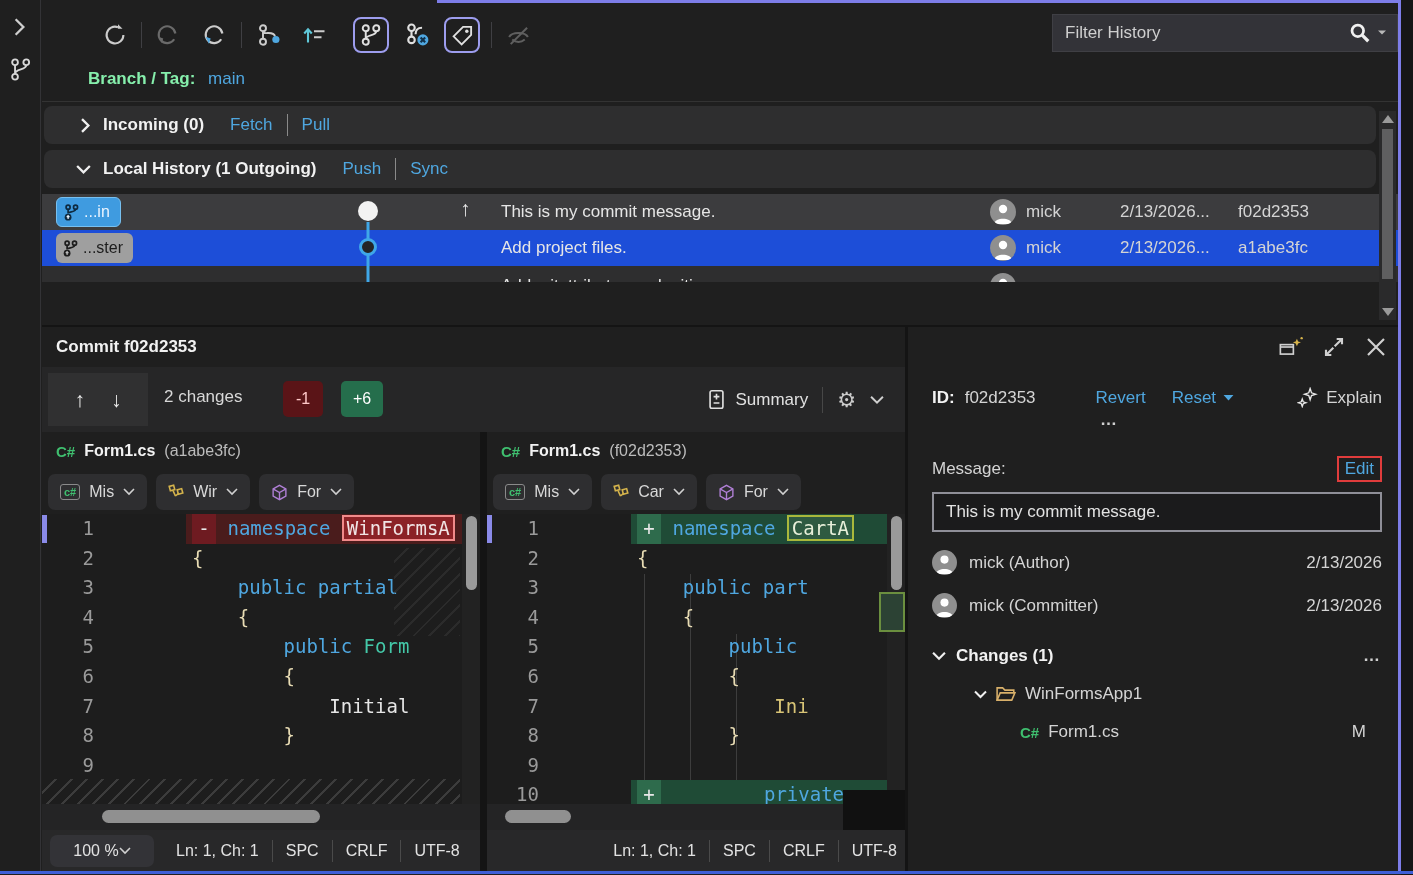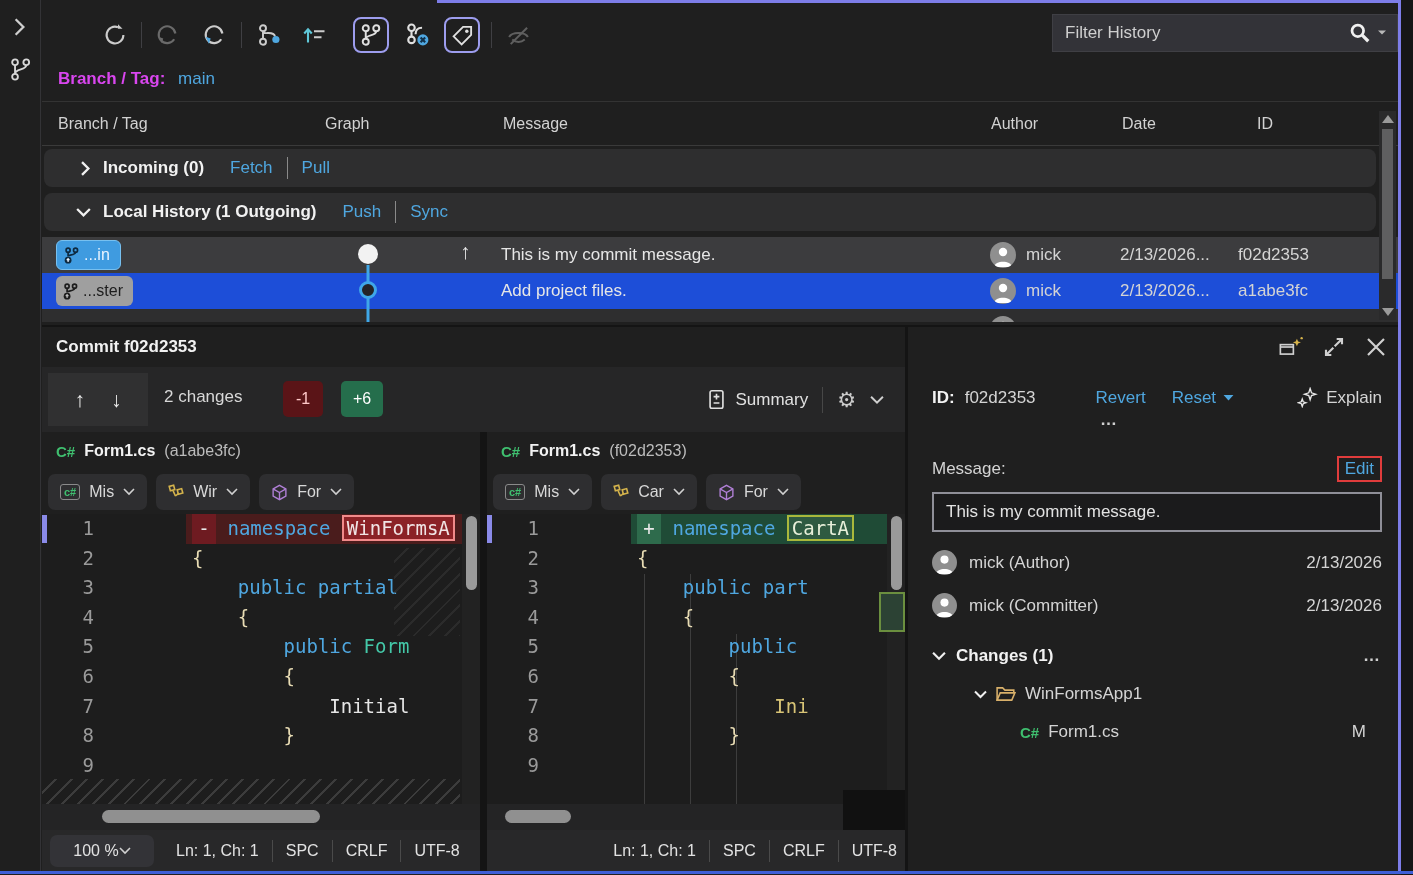--- a/index.html
+++ b/index.html
@@ -22,21 +22,21 @@
   .tbtn{position:absolute;top:17px;width:36px;height:36px;display:flex;align-items:center;justify-content:center;margin-top:-8px;}
   .tbtn.boxed{border:2px solid #9d9dee;border-radius:8px;}
   .tsep{position:absolute;top:22px;width:1px;height:26px;background:#3f3f43;margin-top:-8px;}
   .filter{position:absolute;left:1010px;top:6px;width:346px;height:38px;background:#333338;border:1px solid #3f3f44;
           display:flex;align-items:center;padding:0 10px;}
   .filter input{flex:1;background:transparent;border:none;outline:none;color:#d8d8d8;font-size:17px;font-family:"Liberation Sans",sans-serif;}
   .filter input::placeholder{color:#cfcfcf;opacity:1;}
   .filter .fchev{margin-left:6px;}
 
   .branchbar{position:absolute;left:58px;top:69px;font-size:17px;}
-  .branchbar b{color:#d946ef;font-weight:bold;}
+  .branchbar b{color:#86efac;font-weight:bold;margin-left:30px;}
   .branchbar .val{color:#4fa7e0;margin-left:8px;}
   .topline{position:absolute;left:42px;right:15px;top:101px;height:1px;background:#333;}
 
   
   .history{position:absolute;left:42px;top:103px;right:15px;height:219px;overflow:hidden;}
   .hheader{position:relative;height:43px;border-bottom:1px solid #3a3a3a;font-size:16px;color:#d2d2d2;}
   .hheader span{position:absolute;top:12px;}
   .hcard{position:relative;height:38px;background:#2e2e2f;border-radius:8px;margin:3px 22px 6px 2px;
          display:flex;align-items:center;font-size:17px;}
   .hcard .chevwrap{margin-left:36px;margin-right:12px;display:flex;}
@@ -266,28 +266,20 @@
     </div>
   </div>
 
   <div class="branchbar">
     <b>Branch / Tag:</b>
     <span class="val">main</span>
   </div>
   <div class="topline"></div>
 
   <div class="history">
-    <div class="hheader">
-      <span style="left:16px">Branch / Tag</span>
-      <span style="left:283px">Graph</span>
-      <span style="left:461px">Message</span>
-      <span style="left:949px">Author</span>
-      <span style="left:1080px">Date</span>
-      <span style="left:1215px">ID</span>
-    </div>
     <div class="hcard">
       <span class="chevwrap">
         <svg width="11" height="15" viewBox="0 0 9 13">
             <path d="M1.5 1l5.5 5.5L1.5 12" fill="none" stroke="#f0f0f0" stroke-width="2"></path>
           </svg>
       </span>
       <b>Incoming (0)</b>
       <span class="hlink">Fetch</span>
       <span class="linksep"></span>
       <span class="hlink2">Pull</span>
@@ -571,20 +563,21 @@
         <div class="ed-code-lines">
             <div class="code-line add sel"><span class="ln">1</span><span class="body"><span class="sign">+</span> <span class="tk-kw">namespace </span><span class="tk-wordadd">CartA</span></span></div>
             <div class="code-line"><span class="ln">2</span><span class="body"><span class="tk-brace">{</span></span></div>
             <div class="code-line"><span class="ln">3</span><span class="body"><span class="tk-pl">    </span><span class="tk-kw">public part</span></span></div>
             <div class="code-line"><span class="ln">4</span><span class="body"><span class="tk-pl">    </span><span class="tk-brace">{</span></span></div>
             <div class="code-line"><span class="ln">5</span><span class="body"><span class="tk-pl">        </span><span class="tk-kw">public</span></span></div>
             <div class="code-line"><span class="ln">6</span><span class="body"><span class="tk-pl">        </span><span class="tk-brace">{</span></span></div>
             <div class="code-line"><span class="ln">7</span><span class="body"><span class="tk-pl">            </span><span class="tk-id">Ini</span></span></div>
             <div class="code-line"><span class="ln">8</span><span class="body"><span class="tk-pl">        </span><span class="tk-brace">}</span></span></div>
             <div class="code-line"><span class="ln">9</span><span class="body"></span></div>
+            <div class="code-line add"><span class="ln">10</span><span class="body"><span class="sign">+</span> <span class="tk-pl">        </span><span class="tk-kw">private</span></span></div>
           </div>
         <div class="ed-vscroll">
           <span class="ed-vthumb"></span>
           <span class="diffmark"></span>
         </div>
       </div>
       <div class="ed-hscroll">
         <span class="ed-hthumb" style="left:18px;width:66px"></span>
         <span class="corner"></span>
       </div>

